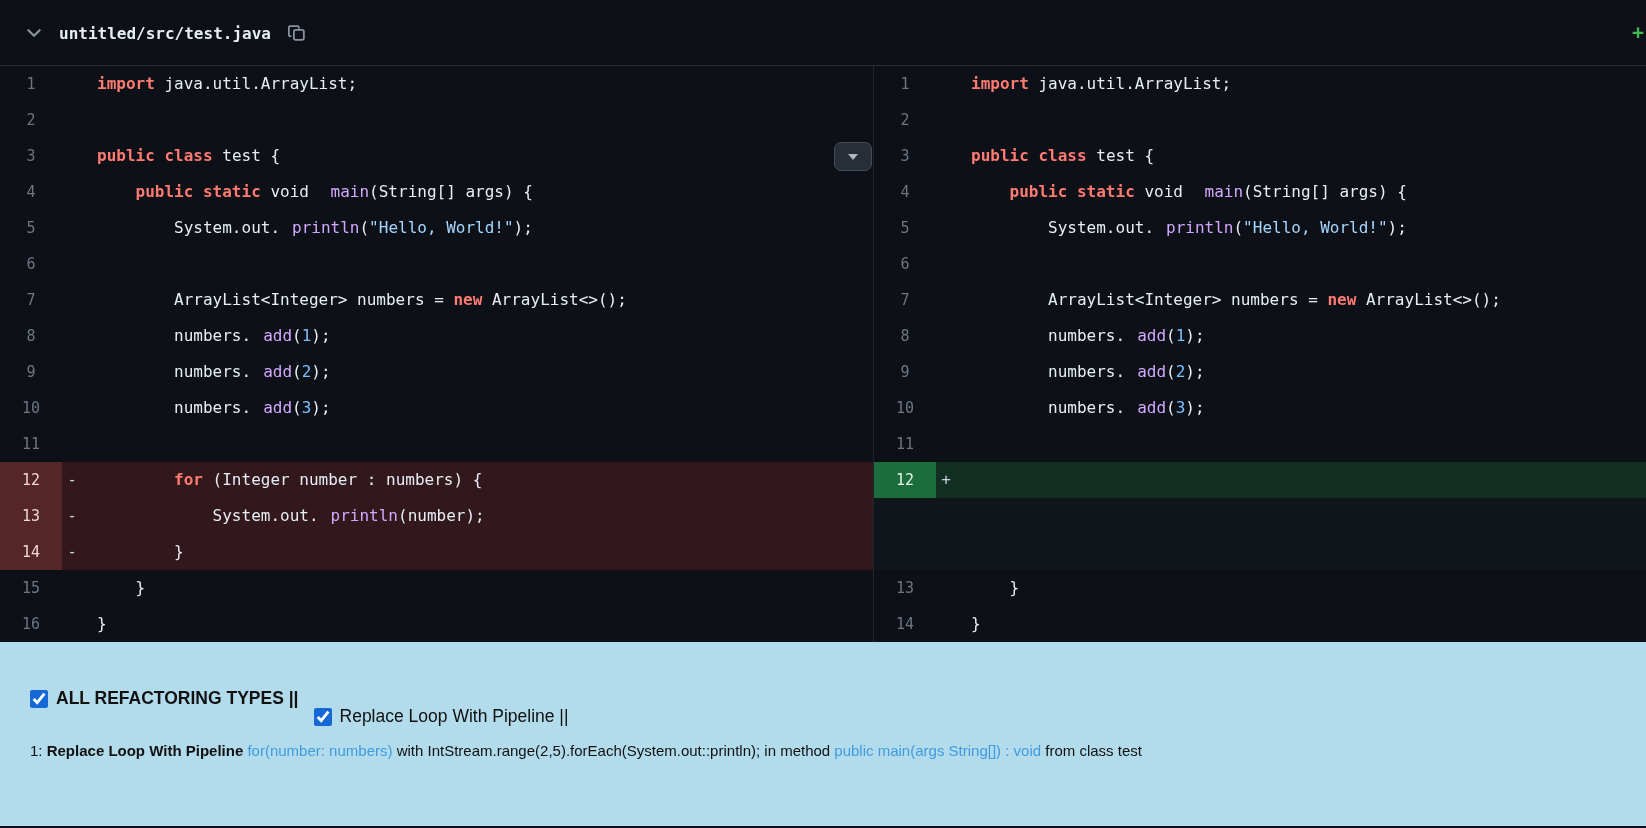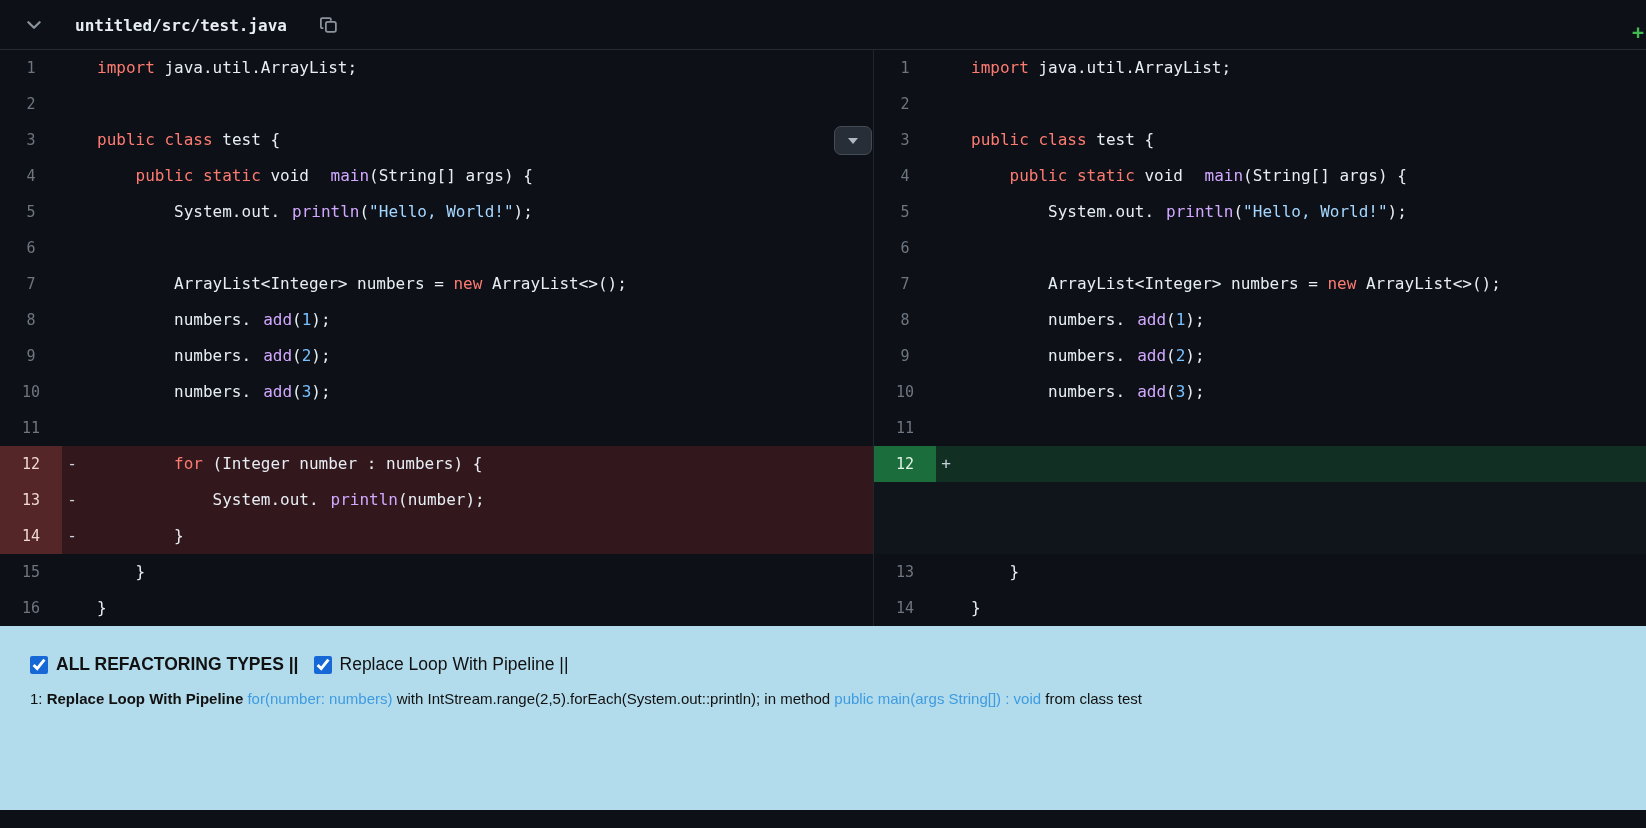--- a/index.html
+++ b/index.html
@@ -11,21 +11,21 @@
   }
   *{box-sizing:content-box;}
   html,body{margin:0;padding:0;}
   body{
     width:1646px;height:828px;overflow:hidden;background:var(--bg);
     font-family:"Liberation Sans", sans-serif;
   }
 
   
   .file-header{
-    height:50px;display:flex;align-items:center;gap:32px;padding-left:25px;
+    height:66px;display:flex;align-items:center;gap:16px;padding-left:25px;
     background:var(--bg);box-shadow:inset 0 -1px 0 #262c33;position:relative;
   }
   .chev{display:flex;align-items:center;cursor:pointer;}
   .fname{font-family:"DejaVu Sans Mono", monospace;font-size:16px;font-weight:700;color:var(--text);}
   .copy-btn{display:flex;align-items:center;cursor:pointer;}
   .plus-corner{
     position:absolute;right:2px;top:20px;color:var(--added_plus);
     font-size:20px;font-weight:700;font-family:"DejaVu Sans Mono", monospace;
   }
 
@@ -54,38 +54,38 @@
   }
   .codeln{
     flex:1;line-height:36px;white-space:pre;overflow:hidden;padding-left:15px;
     font-family:"DejaVu Sans Mono", monospace;font-size:16px;color:var(--text);
   }
   .side.del{background:var(--del_row);}
   .side.del .gutter{background:var(--del_gutter);color:#f0d7d5;}
   .side.add{background:var(--add_row);}
   .side.add .gutter{background:var(--add_gutter);color:#e2f5e5;}
   .side.empty{background:var(--empty_row);}
-  .tk-k{color:var(--keyword);} .tk-f{color:var(--function);margin-left:12px;}
+  .tk-k{color:var(--keyword);font-weight:bold;} .tk-f{color:var(--function);margin-left:12px;}
   .tk-n{color:var(--number);} .tk-s{color:var(--string);} .tk-p{color:var(--text);text-align:right;}
 
   .line-actions{
     position:absolute;left:834px;top:76px;width:36px;height:27px;
     background:#272e37;border:1px solid #444c56;border-radius:7px;
     display:flex;align-items:center;justify-content:center;cursor:pointer;
   }
   .caret-down{width:0;height:0;border-left:5px solid transparent;border-right:5px solid transparent;border-top:6px solid #afb8c1;}
 
   
   .footer{
     height:184px;background:var(--footer_bg);color:var(--footer_text);
     padding:28px 20px 0 30px;box-sizing:border-box;
   }
   .filters{display:flex;align-items:center;gap:9px;font-size:17.5px;}
   .filters label{display:flex;align-items:center;gap:8px;cursor:pointer;}
-  .filters label + label{margin-left:6px;}
+  .filters label + label{margin-left:6px;margin-top:36px;}
   .filters input[type="checkbox"]{width:18px;height:18px;accent-color:#1668d6;margin:0;}
   .flabel.bold{font-weight:700;}
   .detail{margin-top:15px;font-size:15px;}
   .seg-bold{font-weight:700;}
   .seg-link{color:var(--footer_link);cursor:pointer;}
 </style>
 </head>
 <body>
 
 <div class="app">

